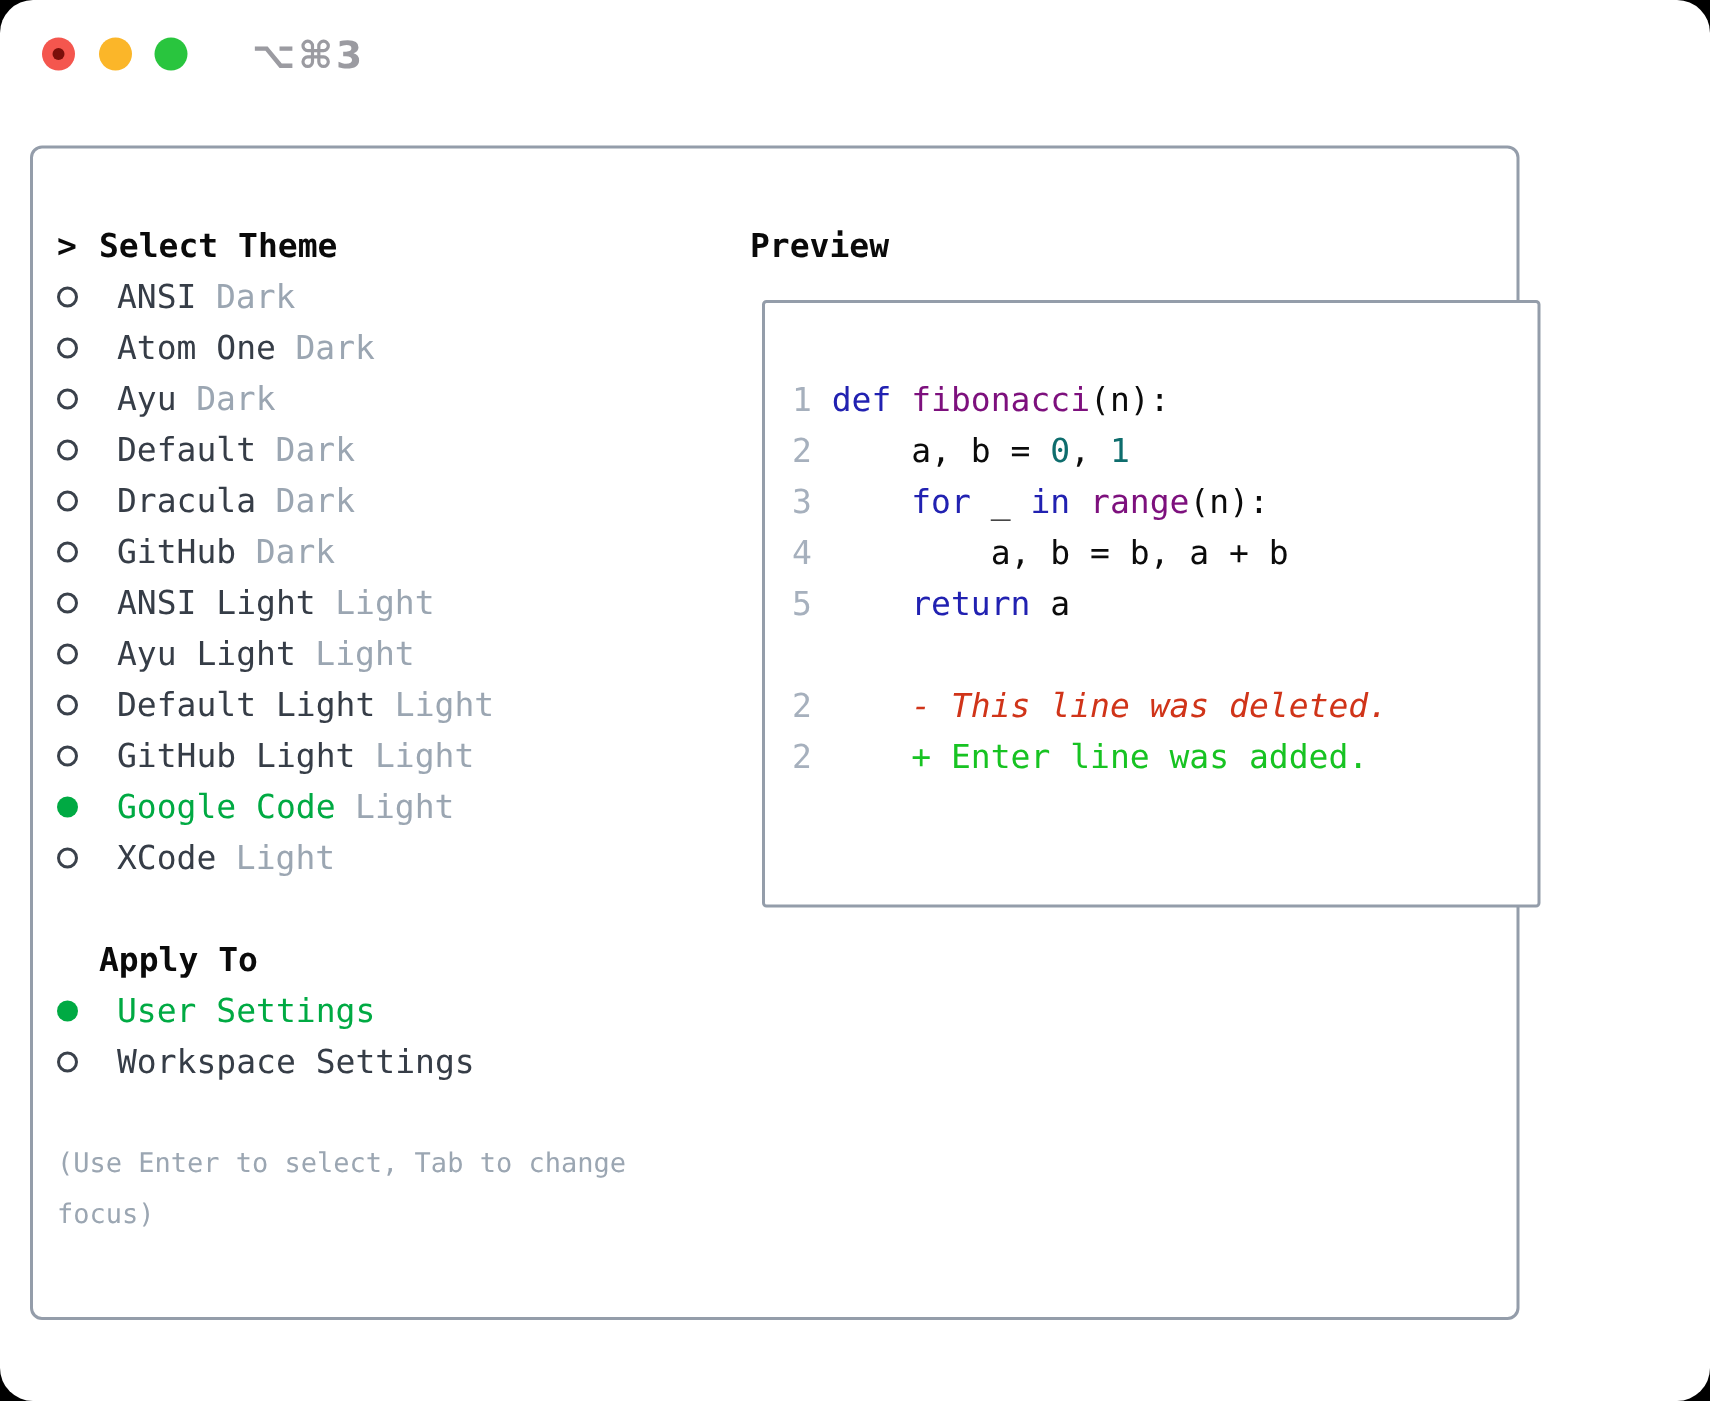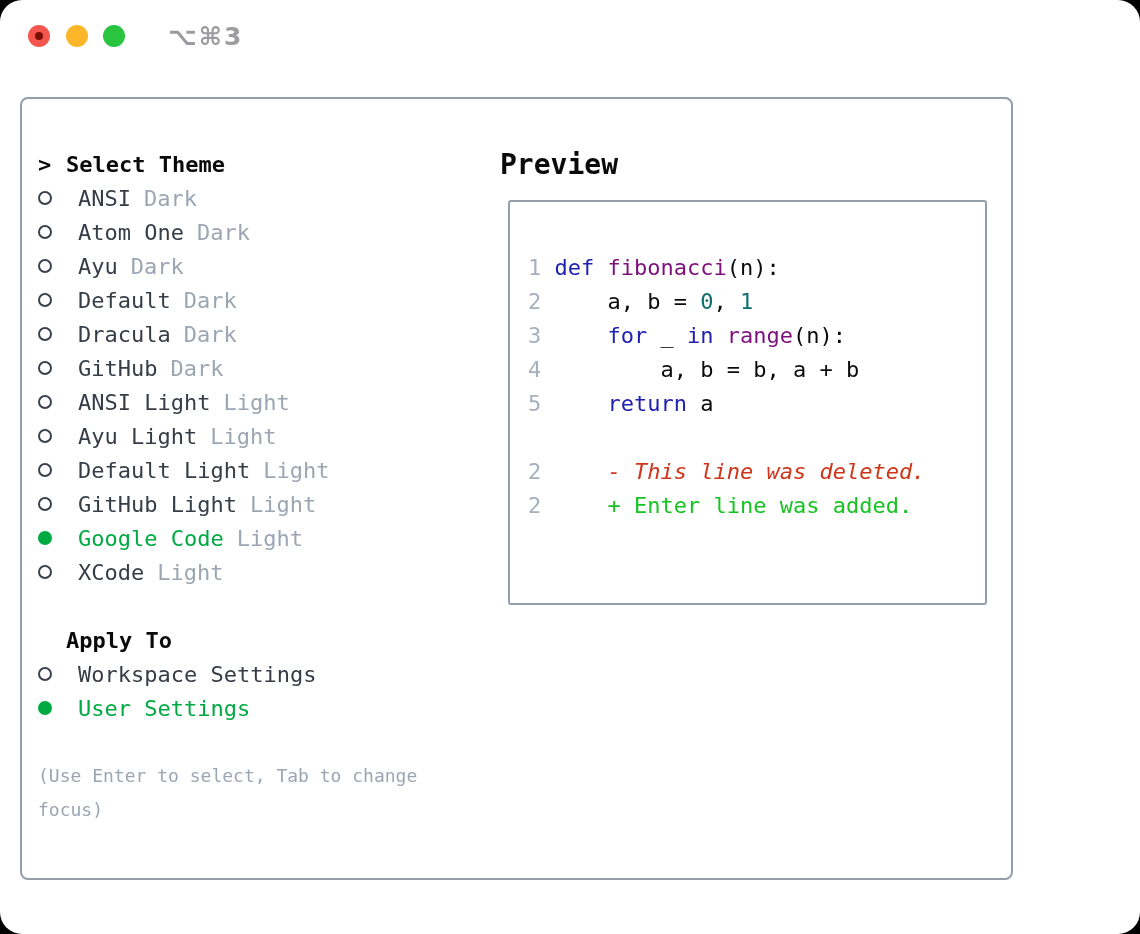--- a/index.html
+++ b/index.html
@@ -41,24 +41,24 @@
   .variant{color:var(--variant-text);margin-left:13px;}
   .row.selected .item-label{color:var(--selection-green);}
   .apply-section{margin-top:34px;}
   .hint{
     margin-top:34px;width:430px;color:var(--hint-text);
     font-size:18px;line-height:34px;
   }
   
   .preview-title{
     position:absolute;left:478px;top:48px;height:34px;display:flex;align-items:center;
-    font-size:28px;font-weight:bold;color:#0a0a0a;
+    font-size:22px;font-weight:bold;color:#0a0a0a;
   }
   .preview-box{
-    position:absolute;left:486px;top:101px;width:479px;height:405px;
+    position:absolute;left:486px;top:101px;width:519px;height:405px;
     border:2px solid var(--border);border-radius:3px;background:#fff;
   }
   .preview-code{padding:49px 0 0 18px;font-size:22px;}
   .code-line{height:34px;line-height:34px;white-space:pre;font-size:22px;}
   .tok-num{color:var(--line-number);}
   .tok-kw{color:var(--keyword);}
   .tok-fn{color:var(--function);}
   .tok-lit{color:var(--literal);}
   .tok-plain{color:var(--plain);}
   .tok-ctx{color:var(--context);}
@@ -101,22 +101,22 @@
           <div class="row selected"><span class="marker"><span class="radio filled"></span></span><span class="item-label">Google Code</span><span class="variant">Light</span></div>
           <div class="row"><span class="marker"><span class="radio"></span></span><span class="item-label">XCode</span><span class="variant">Light</span></div>
         </div>
 
       <div class="apply-section">
         <div class="row">
           <span class="marker"></span>
           <span class="panel-title">Apply To</span>
         </div>
         <div id="apply-list">
+            <div class="row selected"><span class="marker"><span class="radio filled"></span></span><span class="item-label">User Settings</span></div>
             <div class="row"><span class="marker"><span class="radio"></span></span><span class="item-label">Workspace Settings</span></div>
-            <div class="row selected"><span class="marker"><span class="radio filled"></span></span><span class="item-label">User Settings</span></div>
           </div>
       </div>
 
       <div class="hint">(Use Enter to select, Tab to change focus)</div>
     </div>
 
     <div class="preview-title">Preview</div>
 
     <div class="preview-box">
       <div class="preview-code" id="preview-code">

